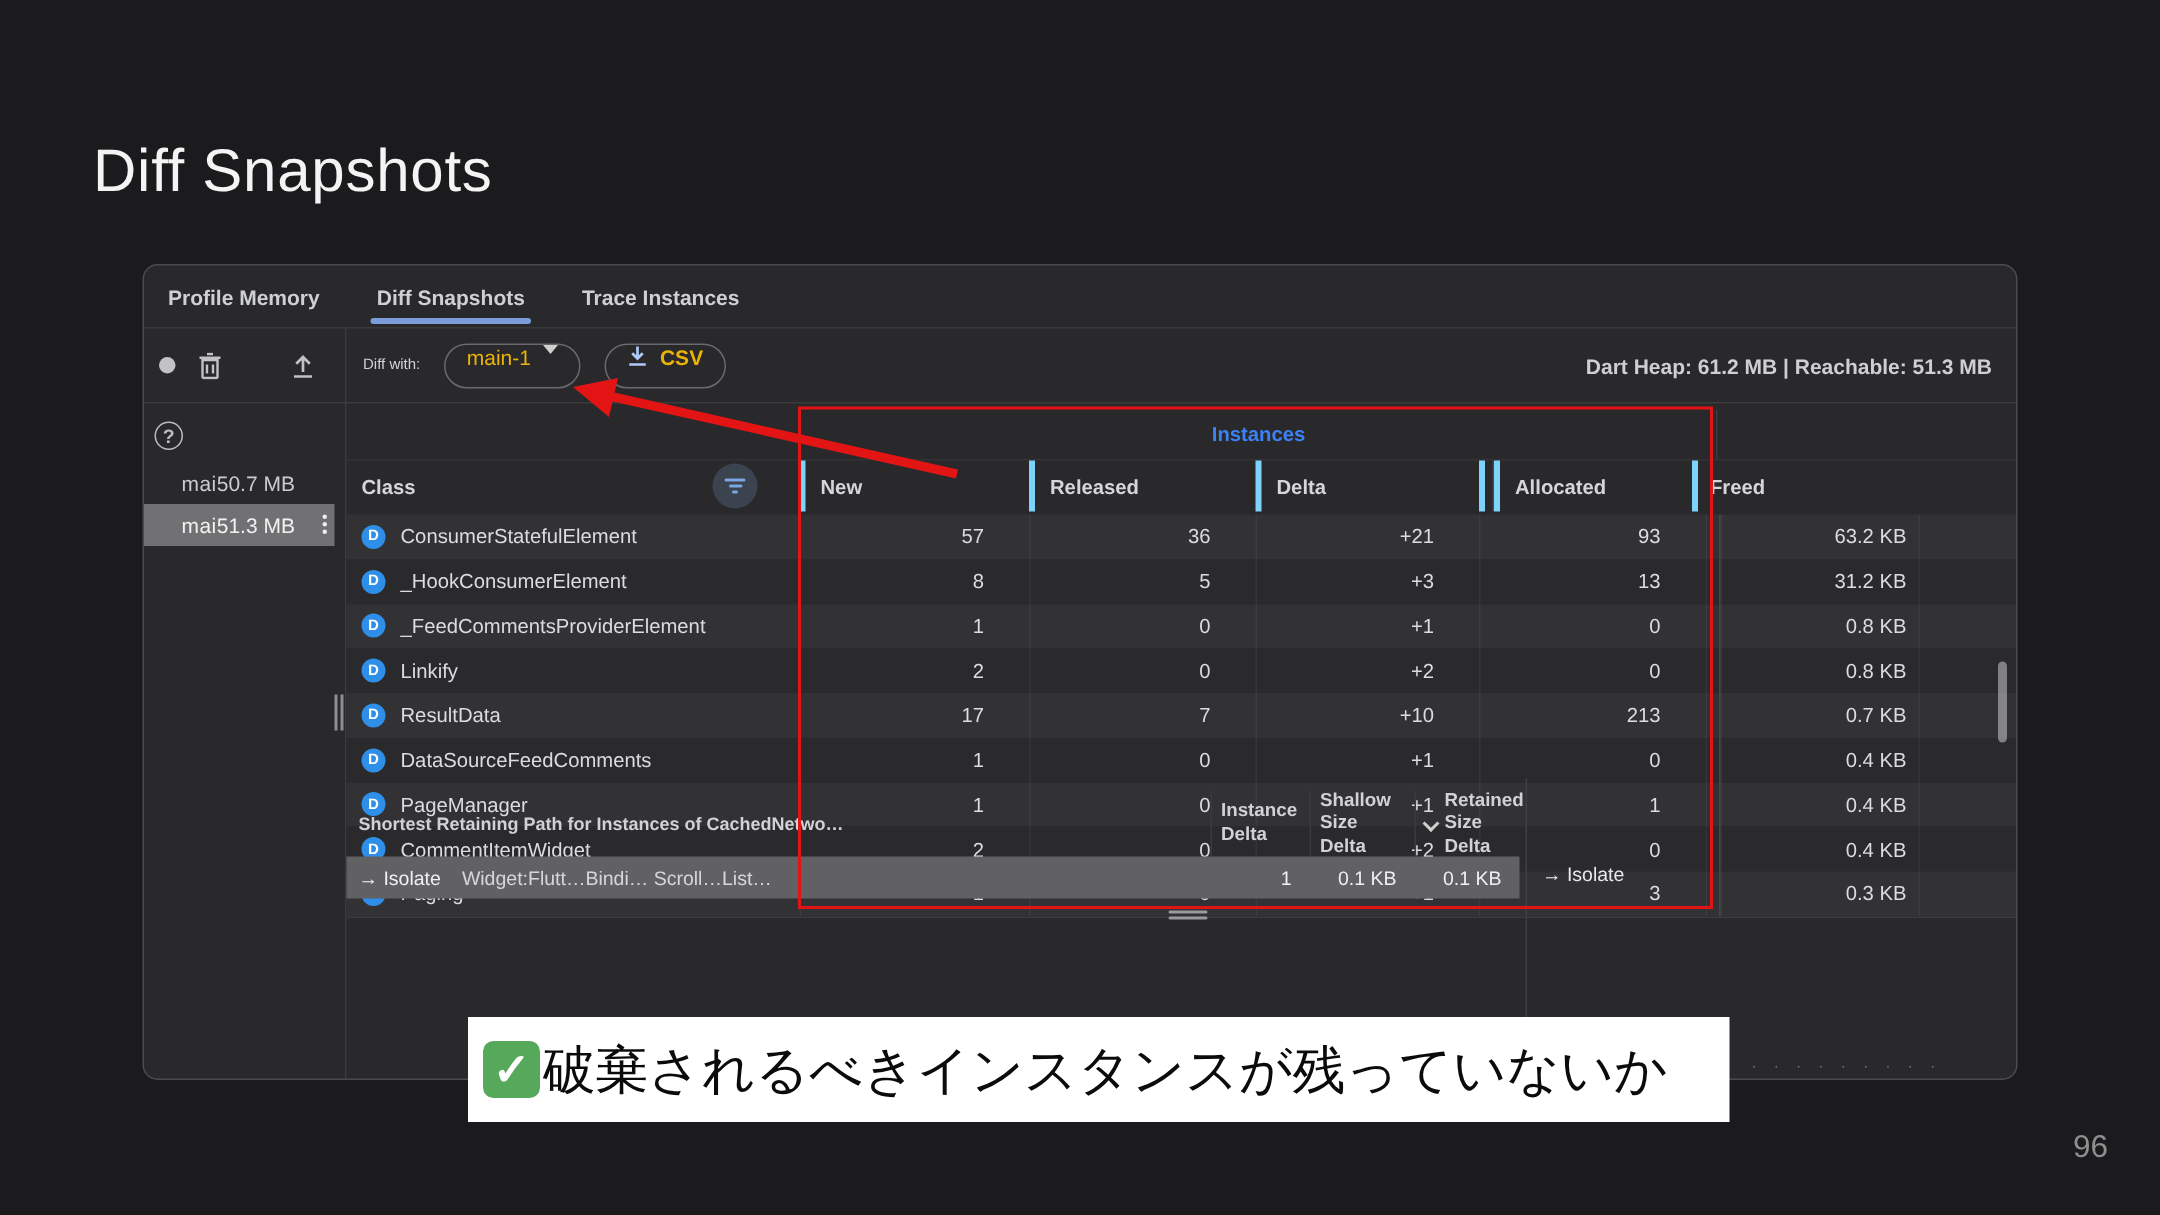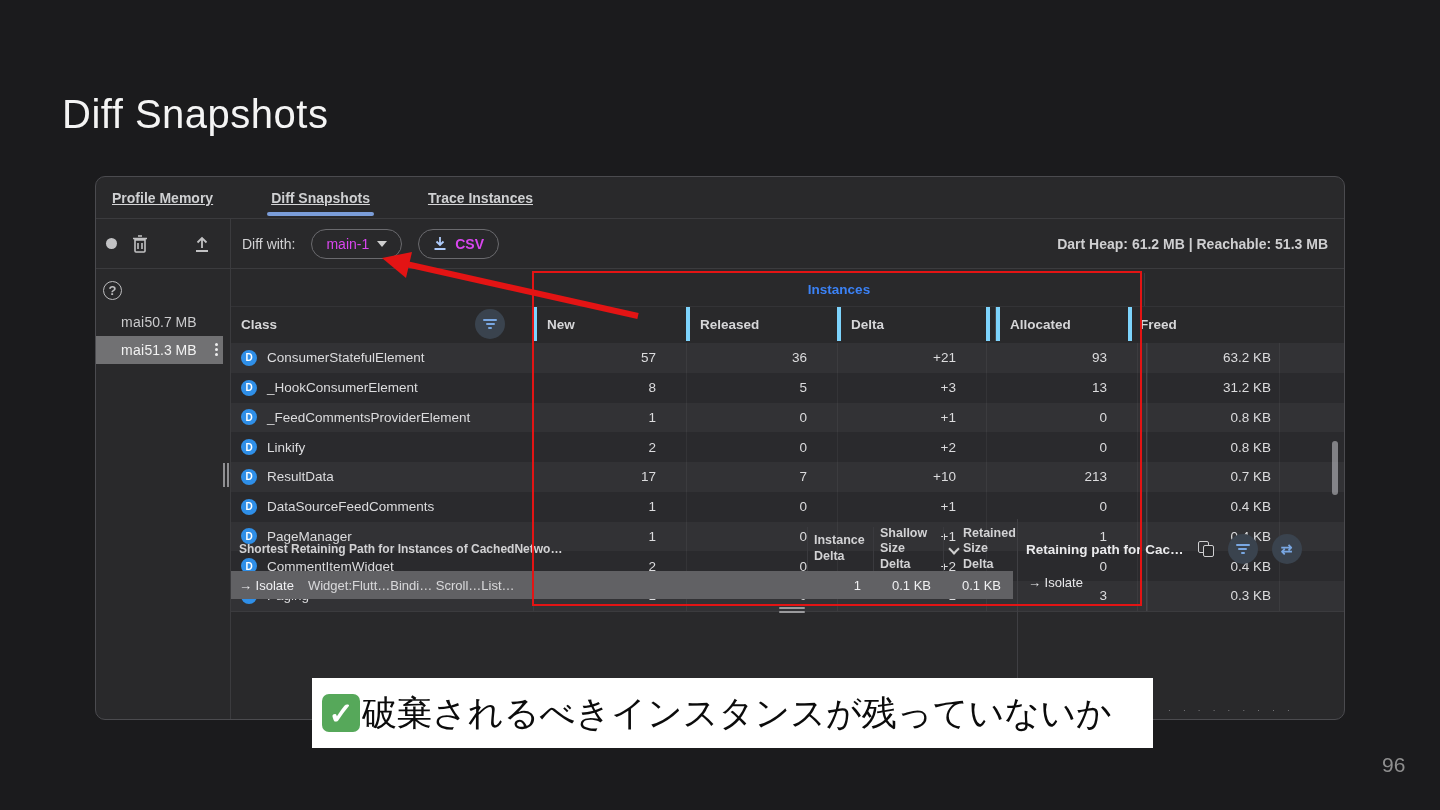--- a/index.html
+++ b/index.html
@@ -11,31 +11,31 @@
   
   .slide-title { position:absolute; left:62px; top:92px; font-size:40px; color:#f4f4f4; letter-spacing:.5px; }
   .page-number { position:absolute; left:1382px; top:753px; font-size:21px; color:#8f8f8f; }
 
   
   .win { position:absolute; left:95px; top:176px; width:1250px; height:544px;
          background:#29292b; border:1px solid #4b4b4f; border-radius:10px; overflow:hidden; }
 
   
   .tabbar { position:absolute; left:0; top:0; right:0; height:42px; border-bottom:1px solid #3b3b3e;
-            display:flex; padding-left:16px; gap:58px;text-decoration:underline; }
+            display:flex; padding-left:16px; gap:38px; }
   .tab { font-size:14px; font-weight:bold; color:#cfd0d2; position:relative; height:42px; display:flex; align-items:center; cursor:default; }
   .tab.active::after { content:""; position:absolute; left:-4px; right:-4px; bottom:3px; height:4px; border-radius:2px; background:#7b9dd9; }
 
   
   .toolbar { position:absolute; left:0; top:42px; right:0; height:50px; border-bottom:1px solid #3b3b3e; display:flex; align-items:center; }
   .tb-left { width:134px; height:100%; display:flex; align-items:center; padding-left:10px; gap:15px; flex:none; }
   .dot-icon { width:11px; height:11px; border-radius:50%; background:#c2c2c4; }
   .tb-main { flex:1; height:100%; display:flex; align-items:center; padding-left:12px; gap:16px; }
-  .tb-label { font-size:14px; color:#d2d2d4; }
-  .pill { height:30px; border:1px solid #6a6a6e; border-radius:16px; display:flex; align-items:center; gap:8px; padding:0 14px; color:#d946ef; font-size:14px; }
+  .tb-label { font-size:10px; color:#d2d2d4; }
+  .pill { height:30px; border:1px solid #6a6a6e; border-radius:16px; display:flex; align-items:flex-start; gap:8px; padding:0 14px; color:#eab308; font-size:14px; }
   .caret-down { width:0; height:0; border-left:5px solid transparent; border-right:5px solid transparent; border-top:6px solid #cfcfcf; }
   .csv-label { font-weight:bold; }
   .heap { margin-left:auto; padding-right:16px; font-size:14px; font-weight:bold; color:#cfcfd1; }
 
   
   .vdiv { position:absolute; left:134px; top:42px; bottom:0; width:1px; background:#3b3b3e; }
   .sidebar { position:absolute; left:0; top:92px; width:134px; bottom:0; }
   .help-icon { width:19px; height:19px; border:1.5px solid #bdbdbf; border-radius:50%; color:#bdbdbf;
                font-size:13px; font-weight:bold; display:flex; align-items:center; justify-content:center; margin:12px 0 8px 7px; }
   .snap { height:28px; display:flex; align-items:center; font-size:14px; color:#cbcbcd; padding-left:25px; }
@@ -355,37 +355,20 @@
         <span>→ Isolate</span>
         <span class="frag">Widget:Flutt…Bindi…    Scroll…List…</span>
       </div>
       <div class="v v1">1</div>
       <div class="v v2">0.1 KB</div>
       <div class="v v3">0.1 KB</div>
     </div>
 
     <div class="bp-vdiv"></div>
     <div class="bp-right">
-      <div class="rp-title-row">
-        <span class="rp-title">Retaining path for Cac…</span>
-        <span class="copy-icon">
-            <i></i>
-            <i></i>
-          </span>
-        <span class="circ-btn">
-            <span class="filter-glyph">
-              <i></i>
-              <i></i>
-              <i></i>
-            </span>
-          </span>
-        <span class="circ-btn">
-            <span class="swap-glyph">⇄</span>
-          </span>
-      </div>
       <div class="rp-row">→ Isolate</div>
       <div class="rp-foot">· ·  · ·  ·  · ·   ·   ·</div>
     </div>
   </div>
 </div>
 
 <div class="anno-rect"></div>
 <div class="anno-arrow">
   <svg width="300" height="84" viewBox="0 0 300 84">
     <line x1="276" y1="68" x2="44" y2="16" stroke="#e31414" stroke-width="6"></line>

